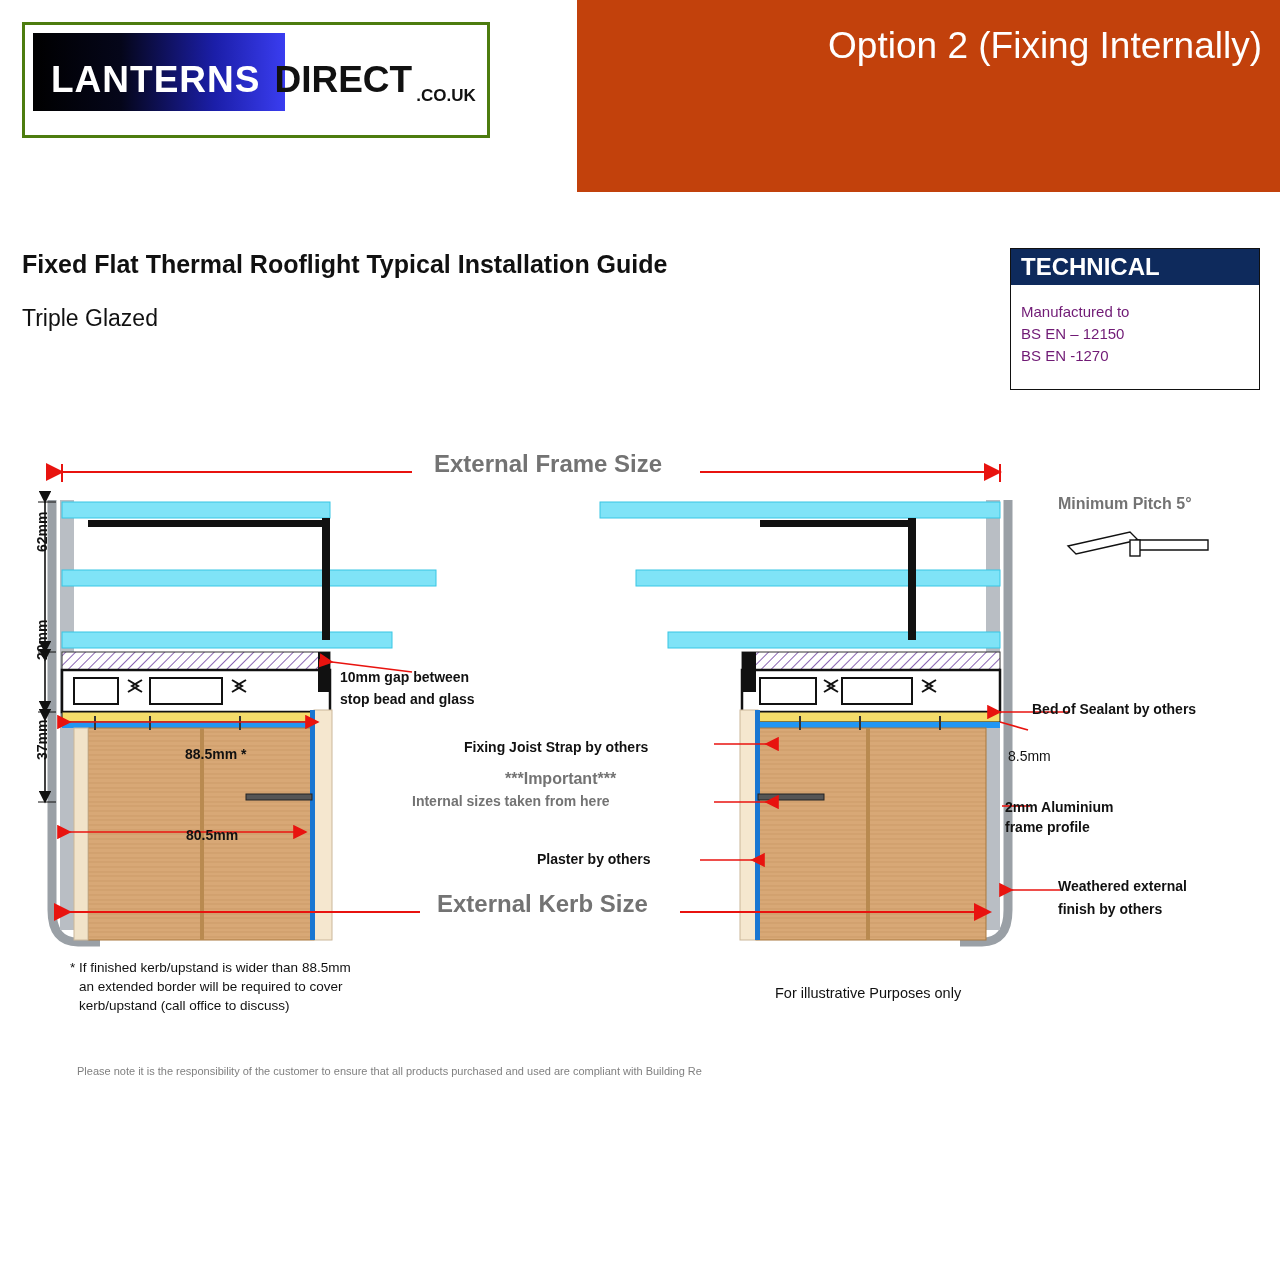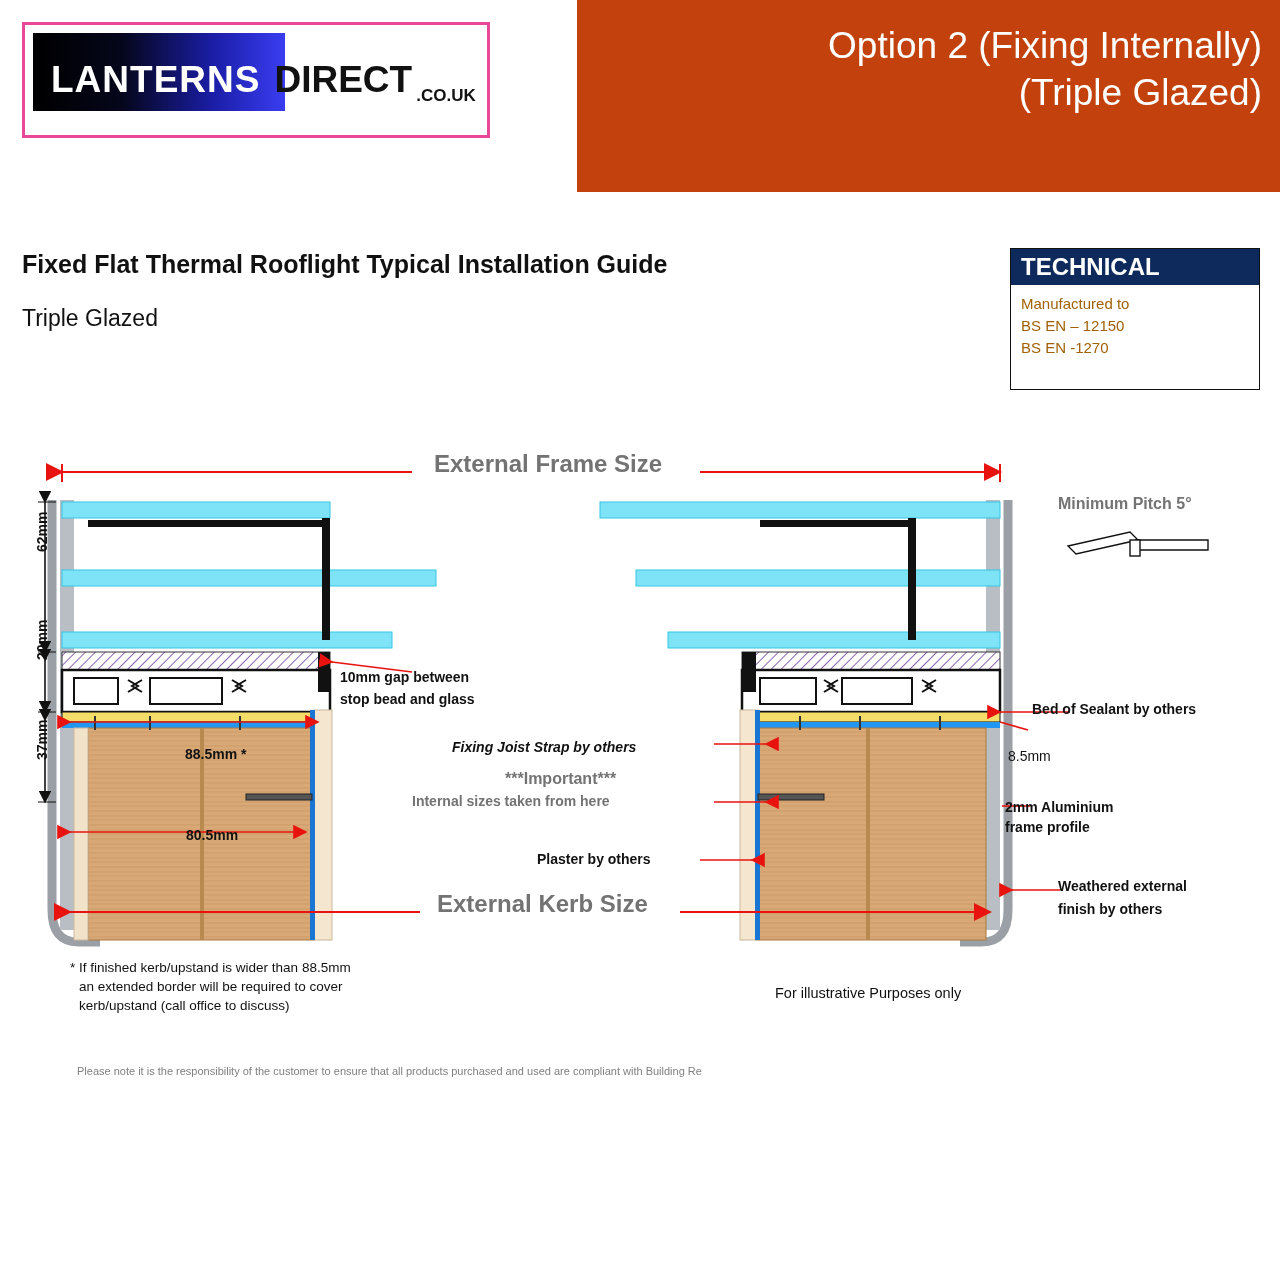--- a/index.html
+++ b/index.html
@@ -1,36 +1,36 @@
 <!DOCTYPE html>
 <html><head>
 <meta charset="utf-8">
 <style>
   html,body{margin:0;padding:0;}
   body{width:1280px;height:1280px;background:#ffffff;font-family:"Liberation Sans",sans-serif;position:relative;overflow:hidden;}
 
   
-  .logo-box{position:absolute;left:22px;top:22px;width:462px;height:110px;border:3px solid #ec4899;background:#fff;}
+  .logo-box{position:absolute;left:22px;top:22px;width:462px;height:110px;border:3px solid #4d7c0f;background:#fff;}
   .logo-inner{position:absolute;left:8px;top:8px;right:8px;bottom:8px;display:flex;align-items:center;}
   .logo-grad{position:absolute;left:8px;top:8px;width:252px;height:78px;background:linear-gradient(90deg,#000 0%,#05061a 35%,#1b1ea8 72%,#3a3df0 100%);}
   .logo-lanterns{position:relative;z-index:2;color:#fff;font-weight:bold;font-size:37px;letter-spacing:1px;margin-left:18px;}
   .logo-direct{position:relative;z-index:2;color:#111;font-weight:bold;font-size:37px;letter-spacing:0px;margin-left:14px;}
   .logo-couk{position:relative;z-index:2;color:#111;font-weight:bold;font-size:17px;margin-left:4px;margin-top:32px;}
 
   .title-band{position:absolute;left:577px;top:0;width:703px;height:192px;background:#c2410c;}
   .title-band div{color:#fff;text-align:right;padding-right:18px;font-size:37px;line-height:47px;font-weight:normal;}
   .title-band .t1{padding-top:22px;}
 
   
   .guide-title{position:absolute;left:22px;top:250px;font-size:25px;font-weight:bold;color:#111;}
   .guide-sub{position:absolute;left:22px;top:305px;font-size:23px;color:#111;}
 
   .tech-box{position:absolute;left:1010px;top:248px;width:248px;height:140px;border:1px solid #111;background:#fff;}
   .tech-head{background:#0e2a5c;color:#fff;font-size:24px;font-weight:bold;padding:4px 10px;}
-  .tech-body{padding:8px 10px;font-size:15px;line-height:22px;color:#a16207;}
+  .tech-body{padding:16px 10px;font-size:15px;line-height:22px;color:#701a75;}
 
   
   #drawing{position:absolute;left:0;top:430px;width:1280px;height:600px;}
 
   .note-star{position:absolute;left:70px;top:958px;font-size:13.5px;line-height:19px;color:#111;}
   .illus{position:absolute;left:775px;top:985px;font-size:14.5px;color:#111;}
   .footer-note{position:absolute;left:38px;top:1065px;font-size:11px;color:#808080;margin-left:39px;}
 
   .lbl{position:absolute;font-size:14px;color:#111;font-weight:bold;line-height:18px;}
   .lbl-red{position:absolute;color:#737373;font-weight:bold;}
@@ -42,21 +42,20 @@
   <div class="logo-grad"></div>
   <div class="logo-inner">
     <span class="logo-lanterns">LANTERNS</span>
     <span class="logo-direct">DIRECT</span>
     <span class="logo-couk">.CO.UK</span>
   </div>
 </div>
 
 <div class="title-band">
   <div class="t1">Option 2 (Fixing Internally)</div>
-  <div>(Triple Glazed)</div>
 </div>
 
 <div class="guide-title">Fixed Flat Thermal Rooflight Typical Installation Guide</div>
 <div class="guide-sub">Triple Glazed</div>
 
 <div class="tech-box">
   <div class="tech-head">TECHNICAL</div>
   <div class="tech-body">
     <div>Manufactured to</div>
     <div>BS EN – 12150</div>
@@ -187,21 +186,21 @@
 <div class="lbl" style="left:33px;top:660px;transform:rotate(-90deg);transform-origin:left top;">20mm</div>
 <div class="lbl" style="left:33px;top:760px;transform:rotate(-90deg);transform-origin:left top;">37mm</div>
 
 <div class="lbl" style="left:185px;top:745px;">88.5mm  *</div>
 <div class="lbl" style="left:186px;top:826px;">80.5mm</div>
 <div class="lbl" style="left:1008px;top:747px;font-weight:normal;">8.5mm</div>
 
 <div class="lbl" style="left:340px;top:668px;">10mm gap between</div>
 <div class="lbl" style="left:340px;top:690px;">stop bead and glass</div>
 
-<div class="lbl" style="left:452px;top:738px;font-style:italic;">Fixing Joist Strap by others</div>
+<div class="lbl" style="left:464px;top:738px;">Fixing Joist Strap by others</div>
 <div class="lbl-red" style="left:505px;top:770px;font-size:16px;">***Important***</div>
 <div class="lbl-red" style="left:412px;top:793px;font-size:14px;">Internal sizes taken from here</div>
 <div class="lbl" style="left:537px;top:850px;">Plaster by others</div>
 
 <div class="lbl" style="left:1032px;top:700px;">Bed of Sealant by others</div>
 <div class="lbl" style="left:1005px;top:798px;">2mm Aluminium</div>
 <div class="lbl" style="left:1005px;top:818px;">frame profile</div>
 <div class="lbl" style="left:1058px;top:877px;">Weathered external</div>
 <div class="lbl" style="left:1058px;top:900px;">finish by others</div>
 

